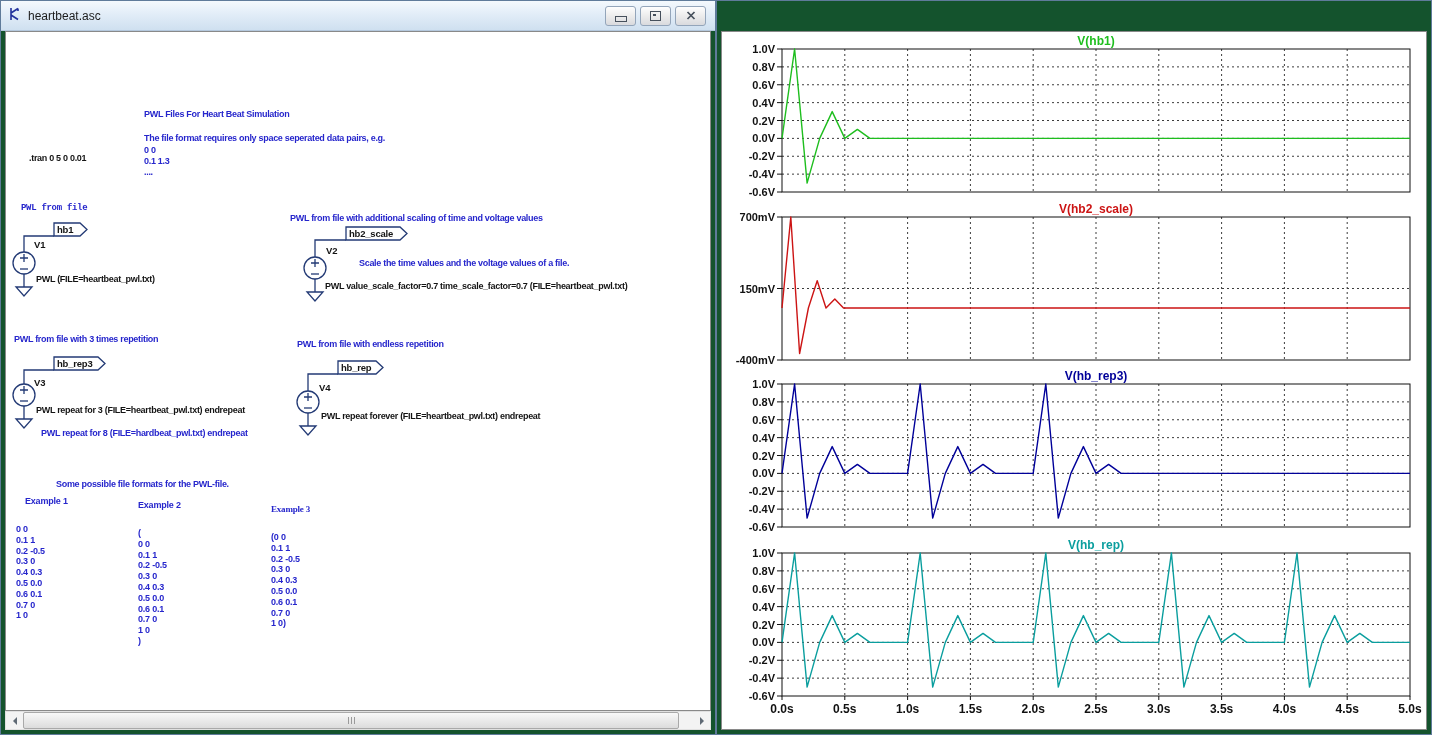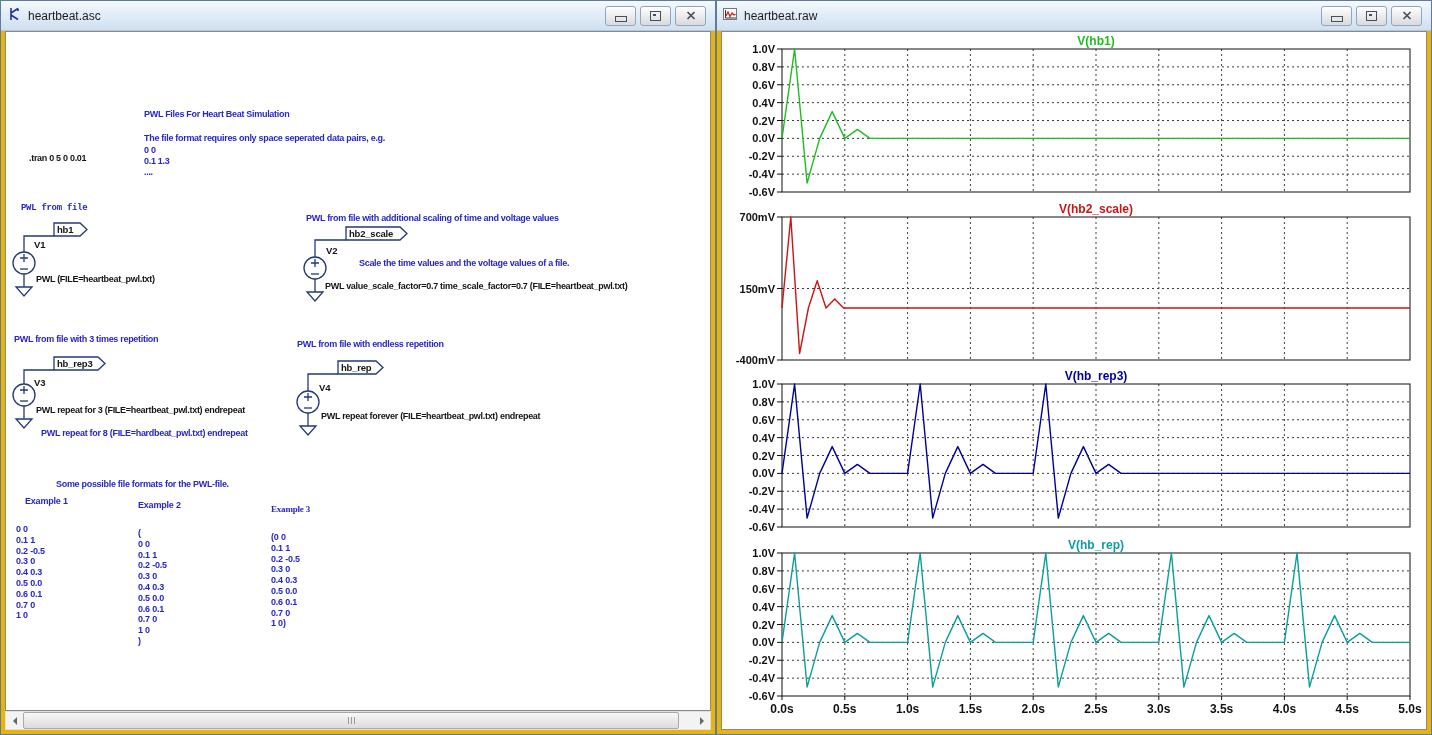--- a/index.html
+++ b/index.html
@@ -1,18 +1,18 @@
 <!DOCTYPE html>
 <html><head>
 <meta charset="utf-8">
 <style>
   html,body{margin:0;padding:0;}
   body{width:1432px;height:735px;overflow:hidden;background:#9fb6cc;
        font-family:"Liberation Sans","DejaVu Sans",sans-serif;position:relative;}
-  .window{position:absolute;top:0;height:733px;background:#eab308;border:1px solid #5f7b9a;}
+  .window{position:absolute;top:0;height:733px;background:#14532d;border:1px solid #5f7b9a;}
   .window.left{left:0;width:714px;}
   .window.right{left:716px;width:714px;}
   .titlebar{height:29px;display:flex;align-items:center;padding:0 5px;gap:6px;
     background:linear-gradient(#f4f9fd,#e2edf8 45%,#cfe0f0);
     border-bottom:1px solid #b4c8dd;}
   .titlebar .wtitle{font-size:12px;color:#1c1c1c;}
   .winbtns{margin-left:auto;display:flex;gap:4px;padding-right:4px;}
   .winbtn{width:29px;height:18px;border:1px solid #93a5ba;border-radius:3px;
     background:linear-gradient(#fefefe,#ececec 50%,#d9dade);
     display:flex;align-items:center;justify-content:center;cursor:default;}
@@ -118,21 +118,21 @@
           </g>
         </svg>
       <div id="schem-texts">
           <div class="sch-text sch-black" style="left: 20px; top: 120px;">.tran 0 5 0 0.01</div>
           <div class="sch-text sch-blue" style="left: 135px; top: 76px; text-align: right;">PWL Files For Heart Beat Simulation</div>
           <div class="sch-text sch-blue" style="left: 135px; top: 100px; text-align: center;">The file format requires only space seperated data pairs, e.g.</div>
           <div class="sch-text sch-blue" style="left: 135px; top: 112px;">0 0</div>
           <div class="sch-text sch-blue" style="left: 135px; top: 123px;">0.1 1.3</div>
           <div class="sch-text sch-blue" style="left: 135px; top: 134px;">....</div>
           <div class="sch-text sch-blue" style="left: 12px; top: 170px; font-family: Liberation Mono, monospace;">PWL from file</div>
-          <div class="sch-text sch-blue" style="left: 297px; top: 180px;">PWL from file with additional scaling of time and voltage values</div>
+          <div class="sch-text sch-blue" style="left: 281px; top: 180px;">PWL from file with additional scaling of time and voltage values</div>
           <div class="sch-text sch-blue" style="left: 350px; top: 225px;">Scale the time values and the voltage values of a file.</div>
           <div class="sch-text sch-blue" style="left: 5px; top: 301px;">PWL from file with 3 times repetition</div>
           <div class="sch-text sch-blue" style="left: 32px; top: 395px;">PWL repeat for 8 (FILE=hardbeat_pwl.txt) endrepeat</div>
           <div class="sch-text sch-blue" style="left: 288px; top: 306px;">PWL from file with endless repetition</div>
           <div class="sch-text sch-blue" style="left: 47px; top: 446px;">Some possible file formats for the PWL-file.</div>
           <div class="ex-head" style="position: absolute; left: 7px; top: 463px; margin-left: 9px;">Example 1</div>
           <div class="ex-col" style="left: 7px; top: 491px;">
             <div class="ex-line">0 0</div>
             <div class="ex-line">0.1 1</div>
             <div class="ex-line">0.2 -0.5</div>
@@ -179,43 +179,20 @@
     <span class="strack">
       <span class="sthumb"></span>
     </span>
     <span class="sbtn">
         <span class="arrow-r"></span>
       </span>
   </div>
 </section>
 
 <section class="window right">
-  <header class="titlebar">
-    <span>
-      <svg width="16" height="16" viewBox="0 0 16 16">
-        <rect x="1.5" y="2.5" width="13" height="11" fill="#fff" stroke="#777"></rect>
-        <path d="M3.5 4 V12 H14" stroke="#333" fill="none"></path>
-        <polyline points="4,10 6,6 8,10.5 10,7 12,9 13.5,8" stroke="#cc2222" stroke-width="1.3" fill="none"></polyline>
-      </svg>
-    </span>
-    <span class="wtitle">heartbeat.raw</span>
-    <span class="winbtns">
-      <span class="winbtn">
-          <span class="mini-glyph"></span>
-        </span>
-      <span class="winbtn">
-          <span class="rest-glyph"></span>
-        </span>
-      <span class="winbtn">
-        <svg width="10" height="9" viewBox="0 0 10 9">
-          <path d="M1.5 1 L8.5 8 M8.5 1 L1.5 8" stroke="#46505c" stroke-width="1.7"></path>
-        </svg>
-      </span>
-    </span>
-  </header>
   <div class="client plots">
     <svg id="plot-svg" width="704" height="700">
         <g>
           <text x="374" y="13" text-anchor="middle" fill="#1ebe1e" font-size="12" font-weight="bold">V(hb1)</text>
           <line x1="122.80000000000001" y1="17" x2="122.80000000000001" y2="160" stroke="#3c3c3c" stroke-width="1" stroke-dasharray="2,3"></line>
           <line x1="185.60000000000002" y1="17" x2="185.60000000000002" y2="160" stroke="#3c3c3c" stroke-width="1" stroke-dasharray="2,3"></line>
           <line x1="248.4" y1="17" x2="248.4" y2="160" stroke="#3c3c3c" stroke-width="1" stroke-dasharray="2,3"></line>
           <line x1="311.20000000000005" y1="17" x2="311.20000000000005" y2="160" stroke="#3c3c3c" stroke-width="1" stroke-dasharray="2,3"></line>
           <line x1="374" y1="17" x2="374" y2="160" stroke="#3c3c3c" stroke-width="1" stroke-dasharray="2,3"></line>
           <line x1="436.8" y1="17" x2="436.8" y2="160" stroke="#3c3c3c" stroke-width="1" stroke-dasharray="2,3"></line>

